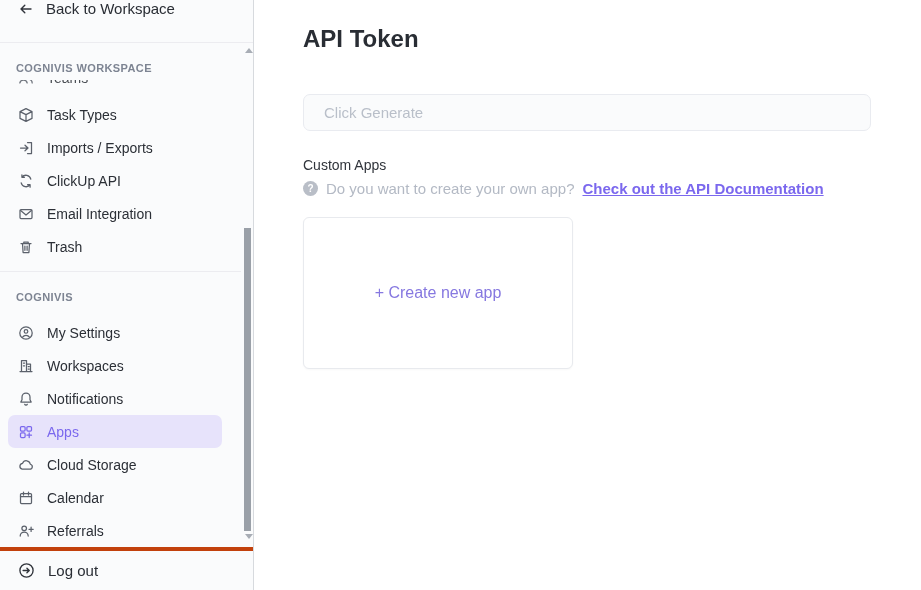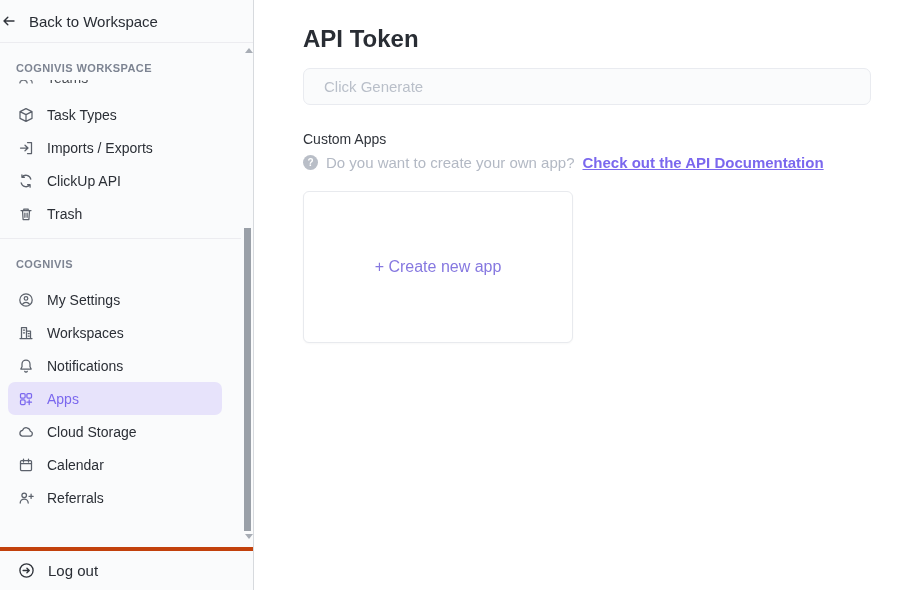--- a/index.html
+++ b/index.html
@@ -1,20 +1,20 @@
 <!DOCTYPE html>
 <html><head>
 <meta charset="utf-8">
 <style>
   * { margin:0; padding:0; box-sizing:border-box; }
   html,body { width:921px; height:590px; background:#fff; font-family:"Liberation Sans", sans-serif; overflow:hidden; }
 
   
   .sidebar { position:absolute; left:0; top:0; width:254px; height:590px; background:#fafbfc; border-right:1px solid #d7dade; }
-  .back-row { height:43px; display:flex; align-items:center; gap:11px; border-bottom:1px solid #ececf0; font-size:15px; color:#292d34; cursor:pointer; }
+  .back-row { height:43px; display:flex; align-items:flex-start; gap:11px; padding-left:17px; border-bottom:1px solid #ececf0; font-size:15px; color:#292d34; cursor:pointer; }
   .back-row svg { width:18px; height:18px; stroke:#30343b; }
 
   .scroll-area { position:absolute; top:44px; left:0; right:12px; height:548px; overflow:hidden; }
   .section-header { font-size:11px; font-weight:bold; color:#7d8492; letter-spacing:.4px; padding:18px 0 6px 16px; }
   .section-header.second { padding-top:19px; padding-bottom:9px; }
 
   .nav-item { display:flex; align-items:center; height:33px; padding-left:18px; gap:13px; font-size:14px; color:#2b2f36; cursor:pointer; }
   .nav-item svg { width:16px; height:16px; stroke:#5b616b; fill:none; stroke-width:1.25; stroke-linecap:round; stroke-linejoin:round; flex:0 0 16px; }
   .nav-item.active { background:#e7e3fb; border-radius:7px; margin:0 19px 0 8px; padding-left:10px; color:#7b68ee; }
   .nav-item.active svg { stroke:#7b68ee; }
@@ -32,21 +32,21 @@
   
   .sb-thumb { position:absolute; left:244px; top:228px; width:7px; height:303px; background:#9aa0a8; cursor:pointer; }
   .sb-arrow { position:absolute; left:245px; width:0; height:0; border-left:4px solid transparent; border-right:4px solid transparent; cursor:pointer; }
   .sb-arrow.up { top:48px; border-bottom:5px solid #a8adb5; }
   .sb-arrow.down { top:534px; border-top:5px solid #a8adb5; }
 
   
   .main { position:absolute; left:255px; top:0; width:666px; height:590px; background:#fff; padding:25px 0 0 48px; }
   .page-title { font-size:24px; font-weight:bold; color:#292d34; }
 
-  .token-field { position:relative; margin-top:15px; width:568px; height:37px; }
+  .token-field { position:relative; margin-top:41px; width:568px; height:37px; }
   .token-input { width:100%; height:100%; background:#fafbfc; border:1px solid #e9ebf0; border-radius:7px; padding:0 90px 0 20px; font-size:15px; color:#292d34; font-family:"Liberation Sans", sans-serif; outline:none; }
   .token-input::placeholder { color:#b9bfc9; }
   .generate-btn { position:absolute; right:3px; top:3px; height:31px; padding:0 13px; background:#fff; border:1px solid #e3e6eb; border-radius:6px; font-size:13px; color:#30343b; font-family:"Liberation Sans", sans-serif; cursor:pointer; box-shadow:0 1px 2px rgba(0,0,0,.05); }
 
   .custom-apps-heading { margin-top:26px; font-size:14px; color:#30343b; }
   .help-row { margin-top:7px; display:flex; align-items:center; gap:8px; }
   .help-icon { width:15px; height:15px; border-radius:50%; background:#b9bec7; color:#fff; font-size:10px; font-weight:bold; display:flex; align-items:center; justify-content:center; flex:0 0 15px; }
   .help-question { font-size:15px; color:#b3b9c4; }
   .api-doc-link { font-size:15px; font-weight:bold; color:#7b68ee; text-decoration:underline; cursor:pointer;text-align:center; }
 
@@ -92,20 +92,27 @@
         <svg viewBox="0 0 16 16">
             <path d="M9.5 2.5 h4 v11 h-4 M2.5 8 h7.5 M7 5.2 L10 8 L7 10.8"></path>
           </svg>
         <span>Imports / Exports</span>
       </div>
       <div class="nav-item">
         <svg viewBox="0 0 16 16">
             <path d="M12.8 6.2 A5 5 0 0 0 3.9 4.3 M3.9 1.8 v2.5 h2.5 M3.2 9.8 A5 5 0 0 0 12.1 11.7 M12.1 14.2 v-2.5 h-2.5"></path>
           </svg>
         <span>ClickUp API</span>
+      </div>
+      <div class="nav-item">
+        <svg viewBox="0 0 16 16">
+            <rect x="2" y="3.5" width="12" height="9" rx="1"></rect>
+            <path d="M2.6 4.6 L8 9 L13.4 4.6"></path>
+          </svg>
+        <span>Email Integration</span>
       </div>
       <div class="nav-item">
         <svg viewBox="0 0 16 16">
             <path d="M3 4.5 h10 M5.8 4.5 V3 h4.4 v1.5 M4.5 4.5 l.6 9 h5.8 l.6 -9 M6.9 7 v4.3 M9.1 7 v4.3"></path>
           </svg>
         <span>Trash</span>
       </div>
     </div>
 
     <div class="side-divider"></div>

